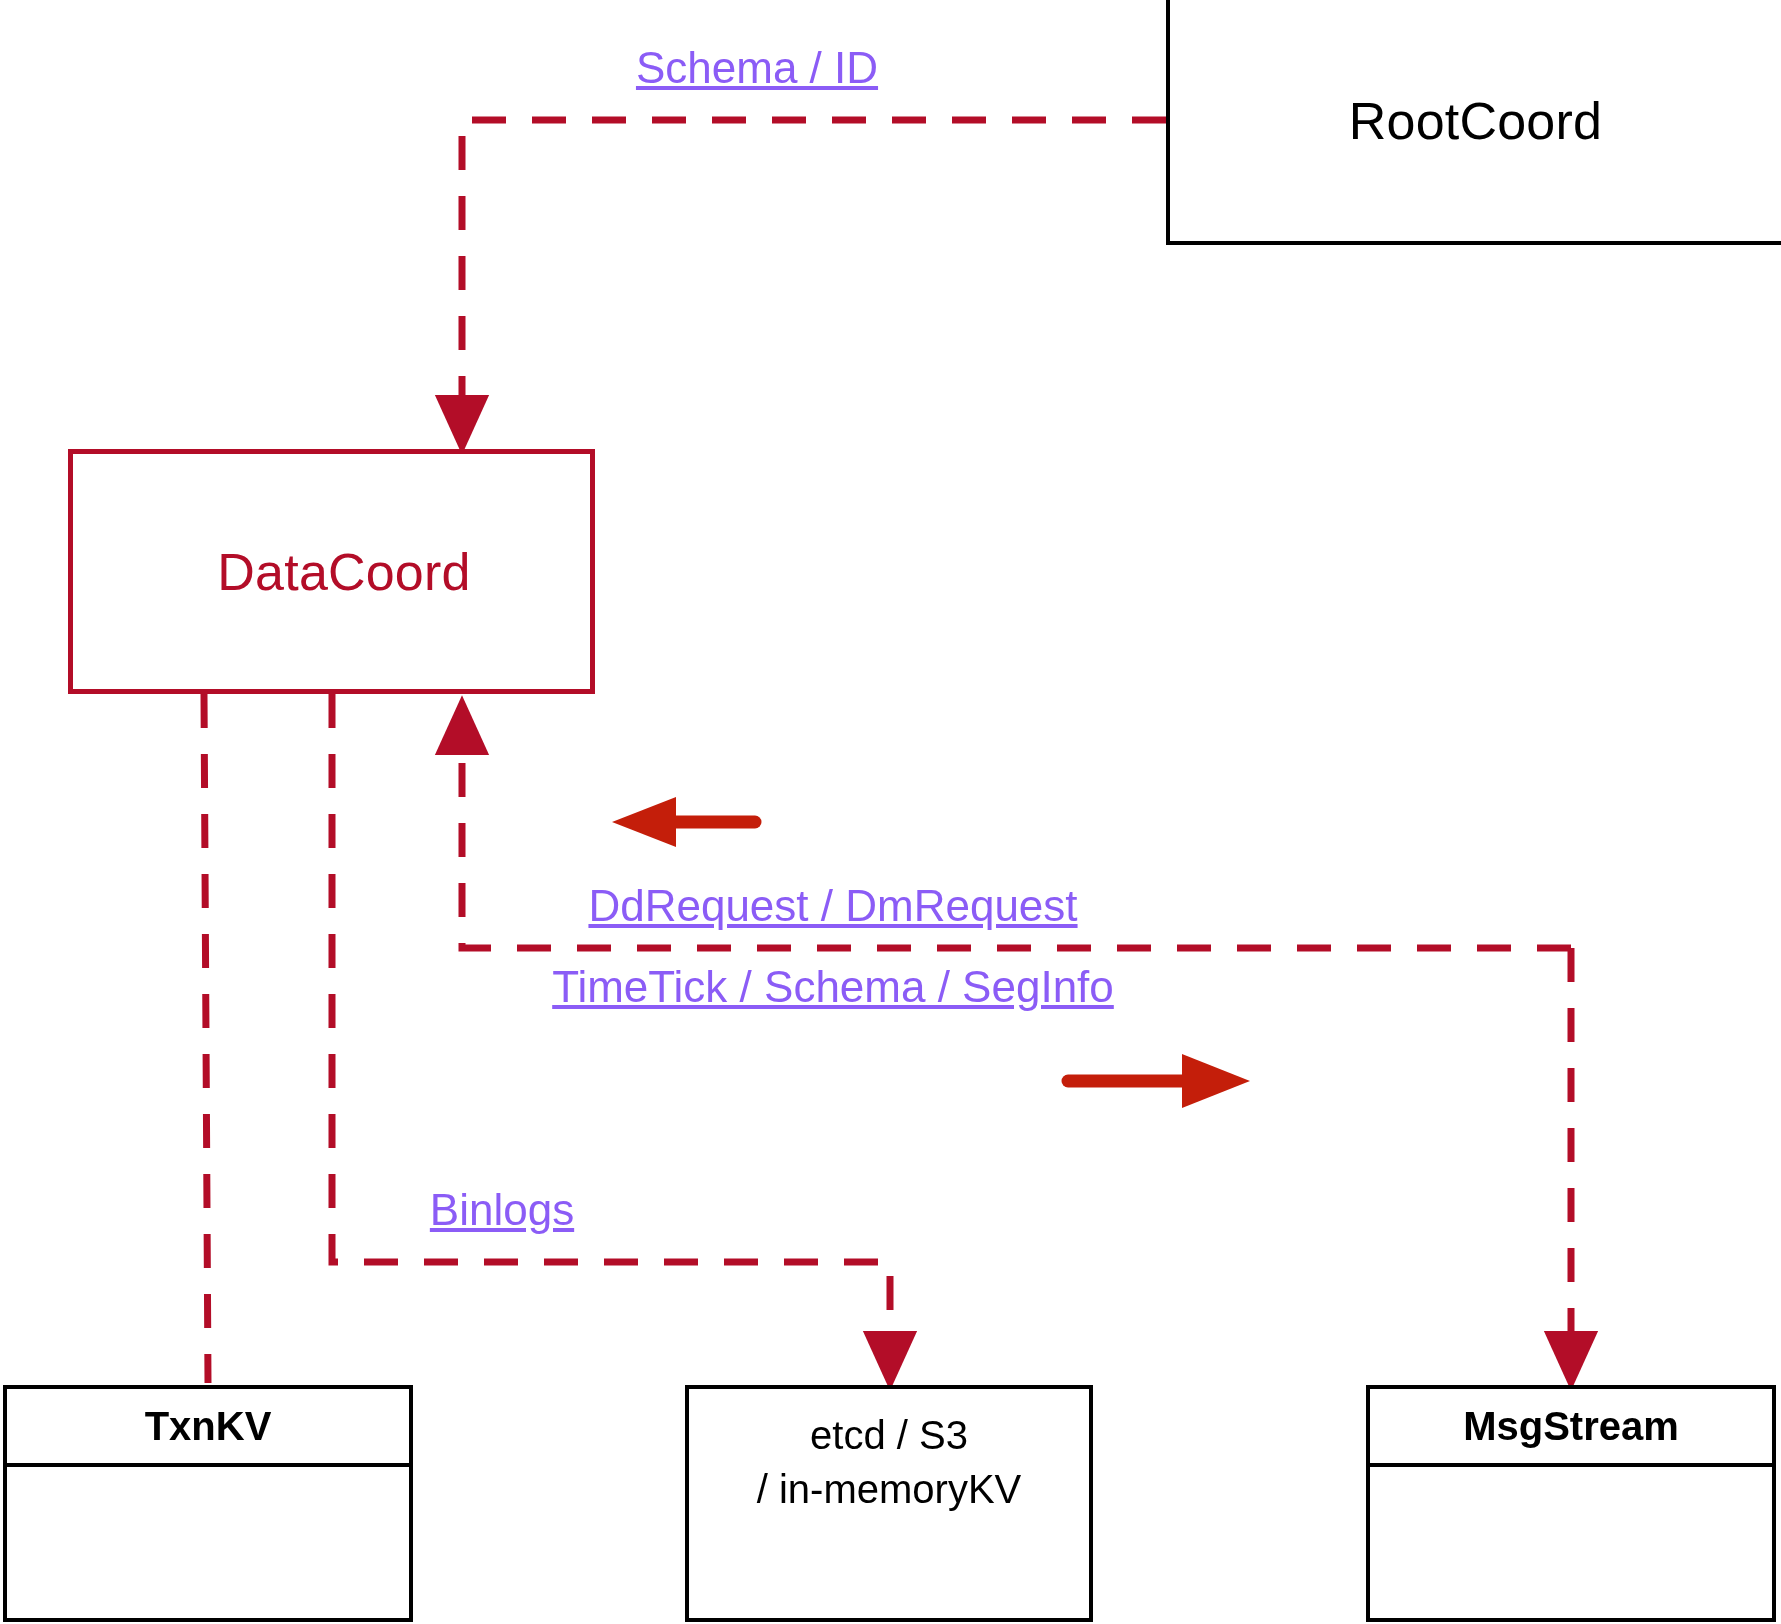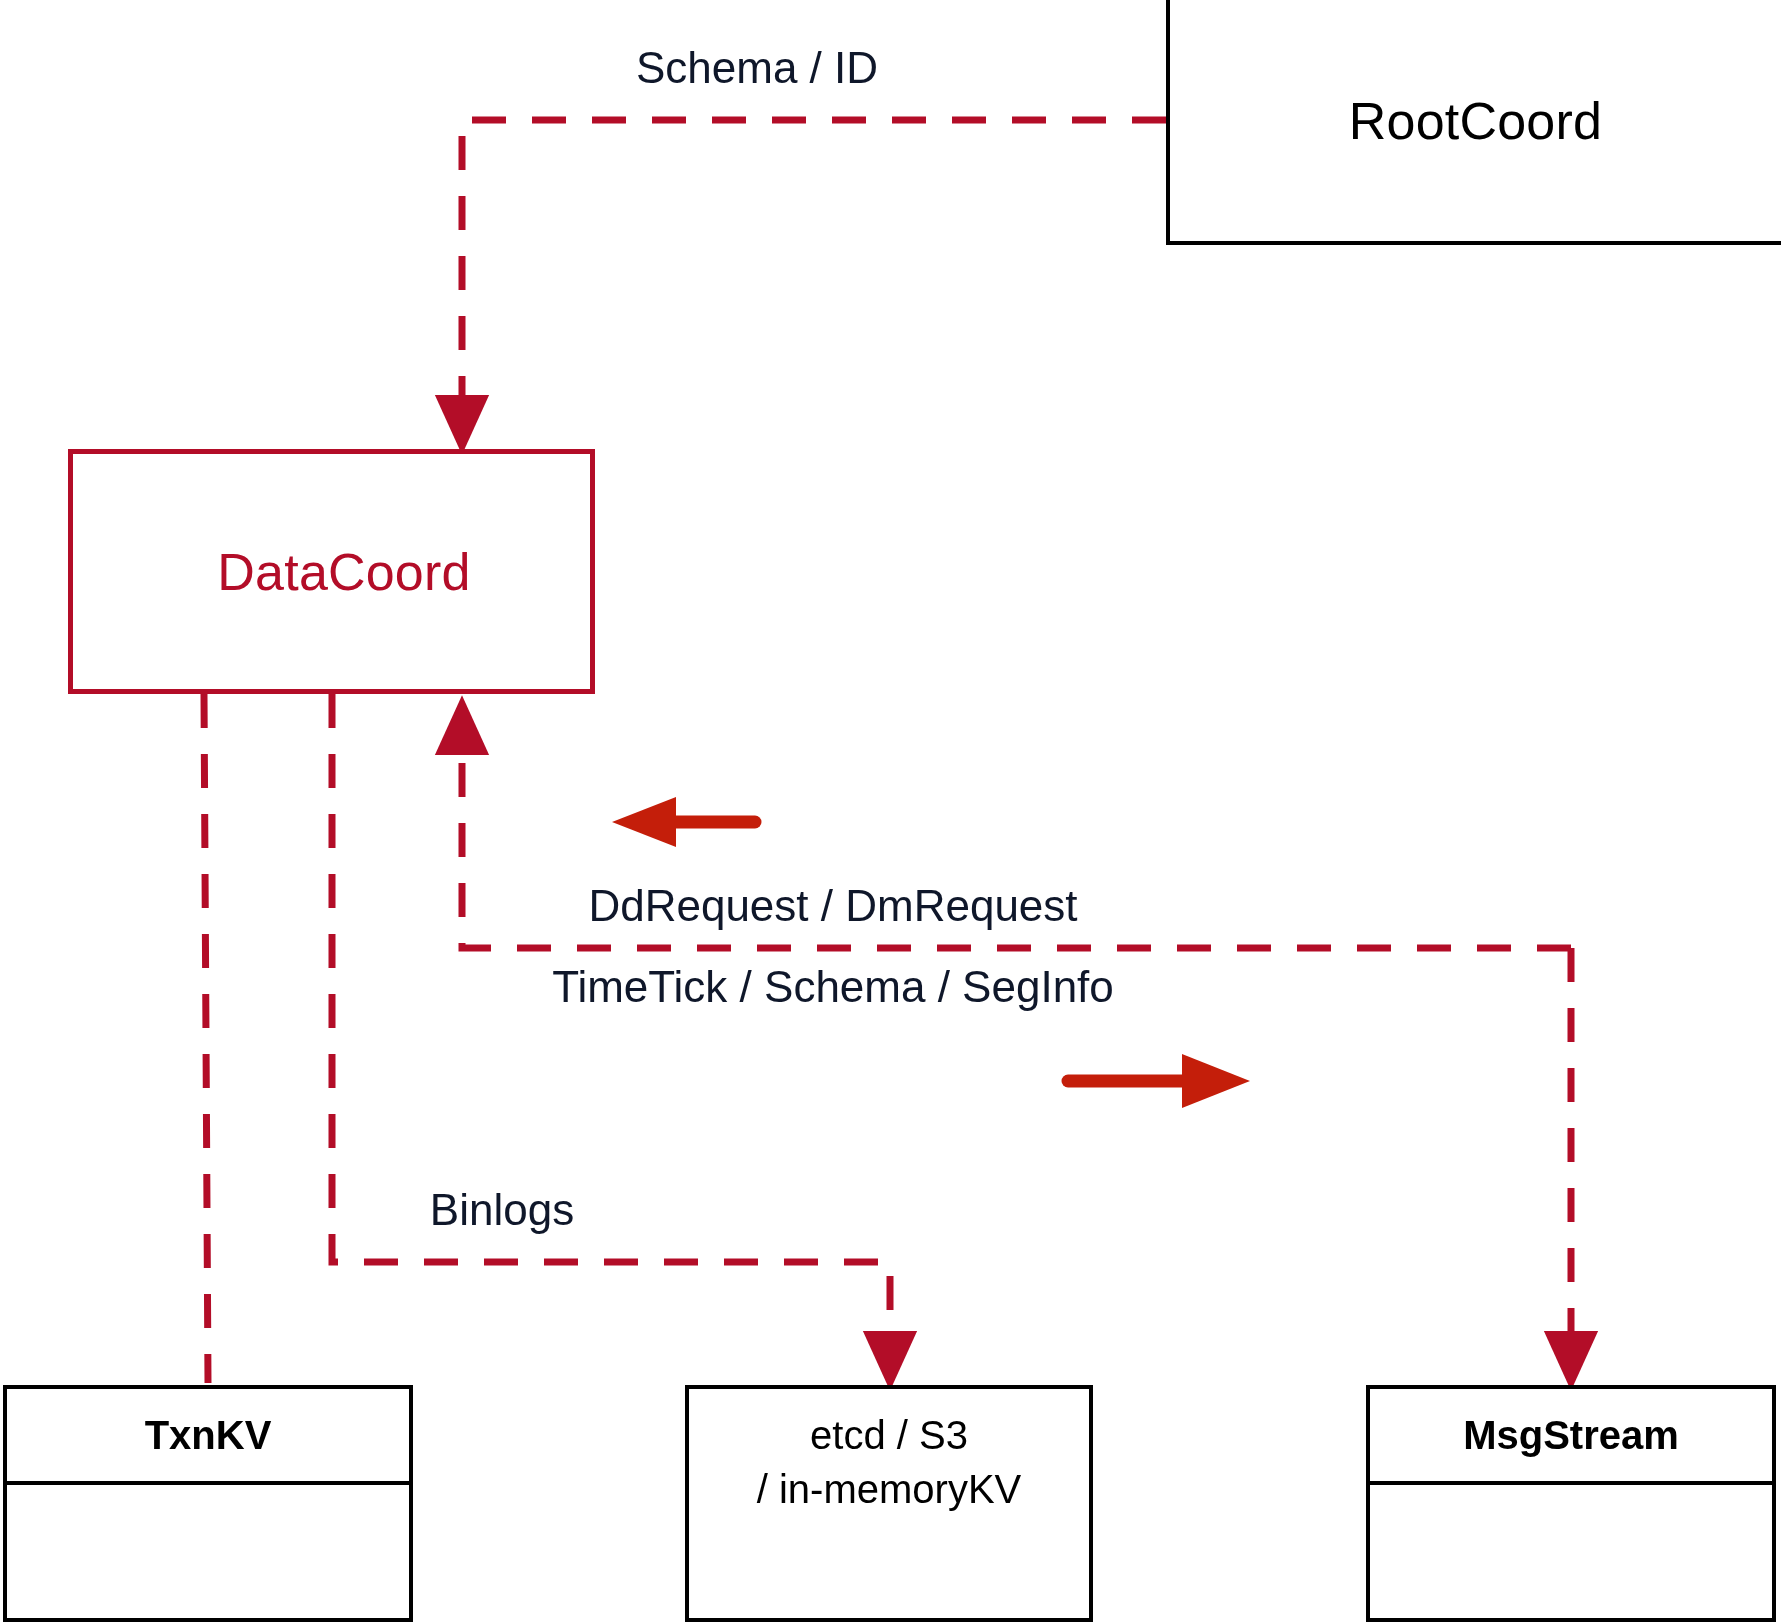--- a/index.html
+++ b/index.html
@@ -46,21 +46,21 @@
     white-space: nowrap;
   }
   .node.red .node-title {
     color: #b30d28;
   }
   
   .split-head {
     display: flex;
     align-items: center;
     justify-content: center;
-    height: 96px;
+    height: 78px;
     font-size: 40px;
     font-weight: bold;
     color: #000000;
     border-bottom: 4px solid #000000;
     box-sizing: border-box;
   }
   .split-body {
     display: flex;
     flex-direction: column;
     align-items: center;
@@ -71,23 +71,24 @@
   .split-body .line {
     font-size: 40px;
     color: #000000;
     line-height: 1.35;
     white-space: nowrap;
   }
   
   .edge-label {
     position: absolute;
     font-size: 44px;
-    color: #0f172a;
+    color: #8b5cf6;
     white-space: nowrap;
     transform: translateX(-50%);
+    text-decoration: underline;
   }
 </style>
 </head>
 <body>
 
 <div id="canvas">
 
   <svg class="layer" viewBox="0 0 1781 1624" xmlns="http://www.w3.org/2000/svg">
     <defs>
       <marker id="arrow-dashed" markerWidth="9" markerHeight="9" refX="4.2" refY="4.5" orient="auto" markerUnits="strokeWidth">

